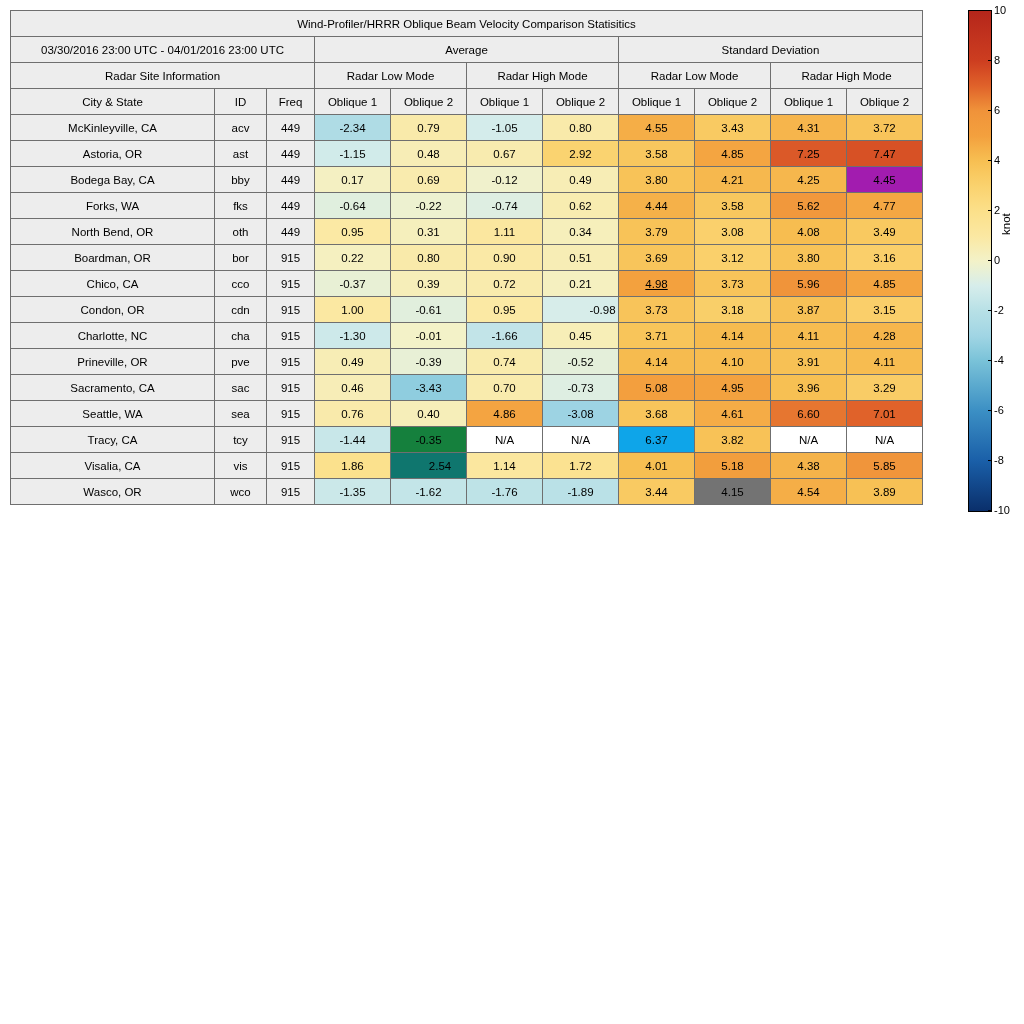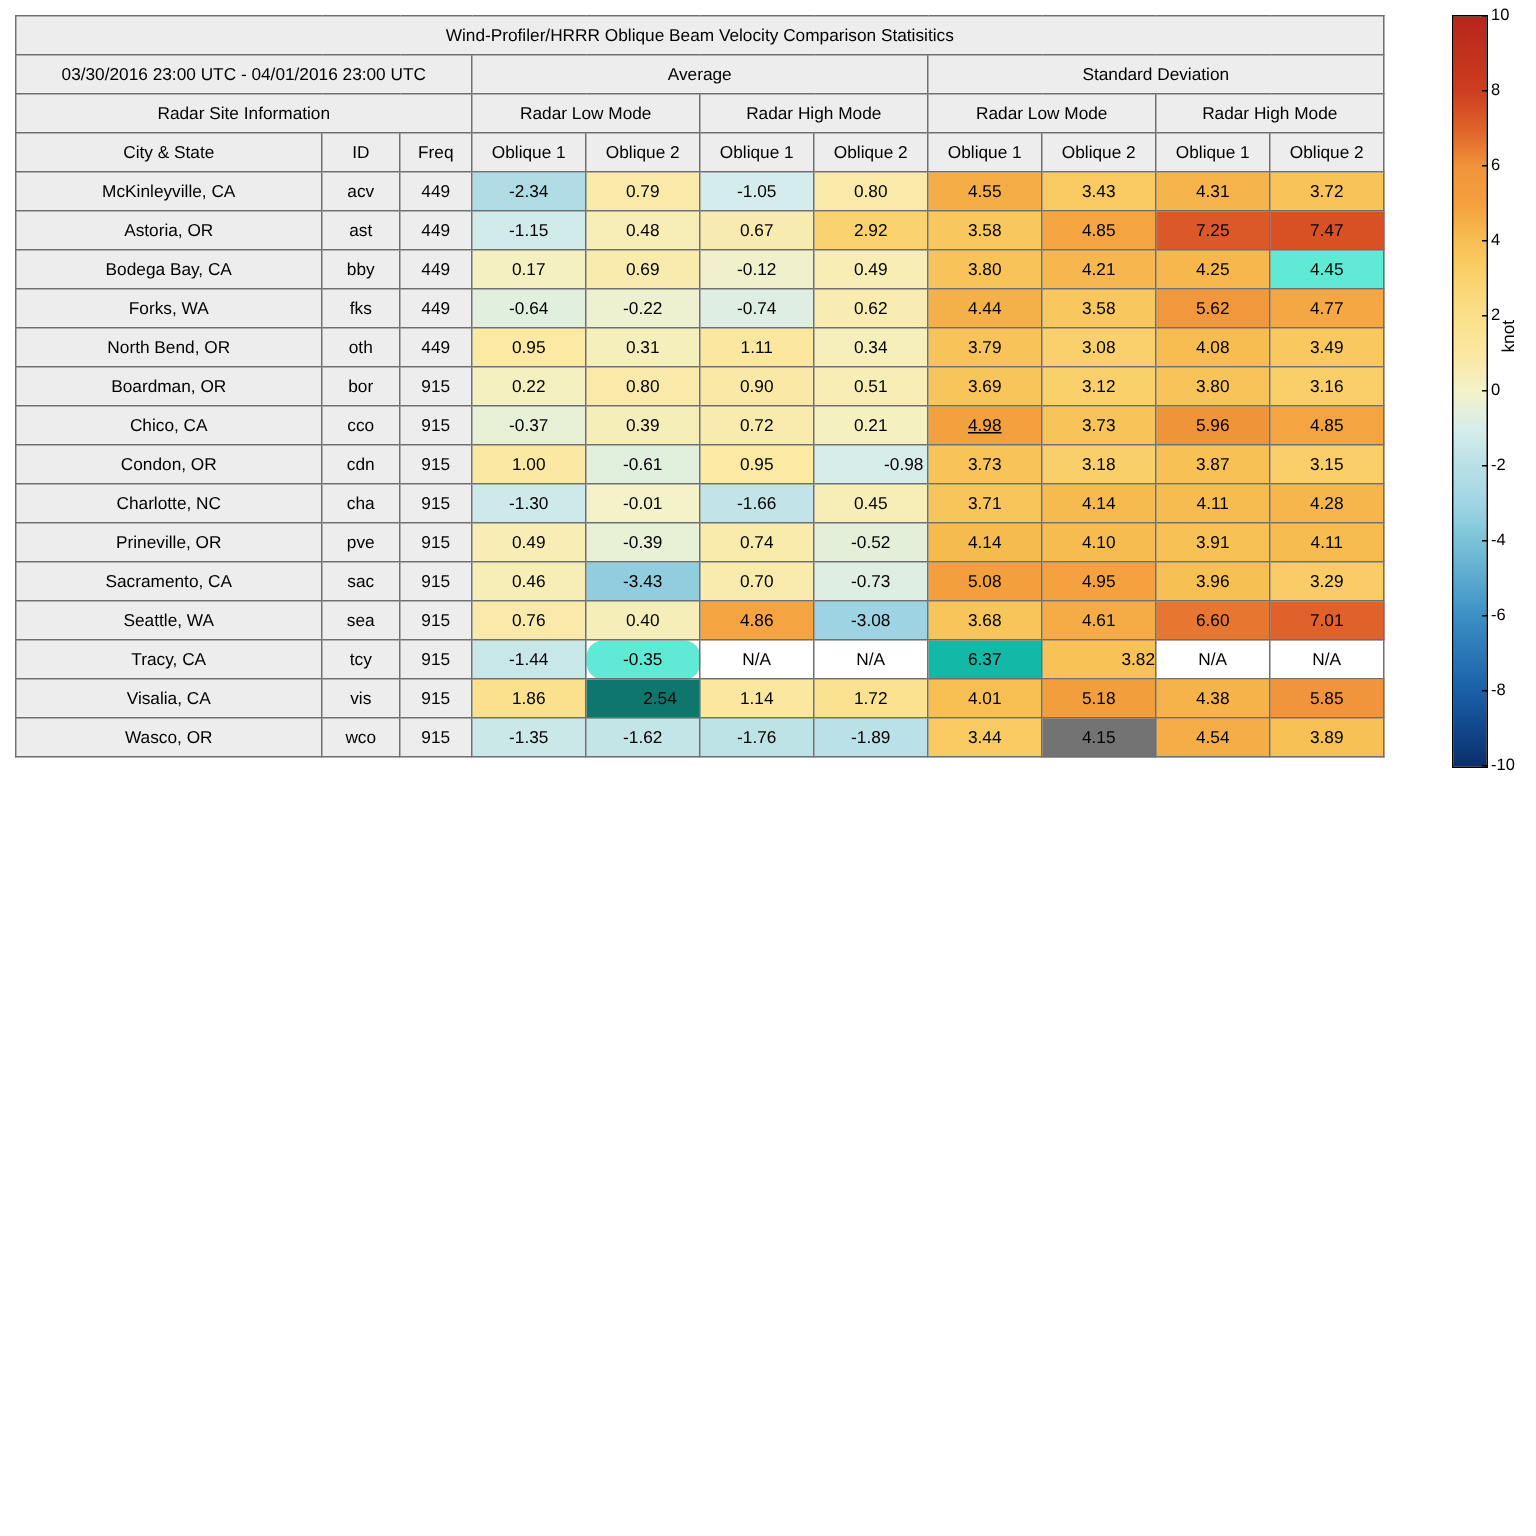--- a/index.html
+++ b/index.html
@@ -178,21 +178,21 @@
           <td class="city">Bodega Bay, CA</td>
           <td class="idc">bby</td>
           <td class="freqc">449</td>
           <td class="data" style="background: rgb(244, 240, 194);">0.17</td>
           <td class="data" style="background: rgb(249, 235, 174);">0.69</td>
           <td class="data" style="background: rgb(240, 241, 204);">-0.12</td>
           <td class="data" style="background: rgb(247, 237, 181);">0.49</td>
           <td class="data" style="background: rgb(248, 195, 88);">3.80</td>
           <td class="data" style="background: rgb(246, 184, 78);">4.21</td>
           <td class="data" style="background: rgb(246, 183, 77);">4.25</td>
-          <td class="data" style="background: #5eead4;">4.45</td>
+          <td class="data" style="background: #a21caf;">4.45</td>
         </tr>
         <tr>
           <td class="city">Forks, WA</td>
           <td class="idc">fks</td>
           <td class="freqc">449</td>
           <td class="data" style="background: rgb(224, 239, 222);">-0.64</td>
           <td class="data" style="background: rgb(237, 241, 208);">-0.22</td>
           <td class="data" style="background: rgb(222, 238, 226);">-0.74</td>
           <td class="data" style="background: rgb(248, 236, 176);">0.62</td>
           <td class="data" style="background: rgb(245, 177, 73); text-align: center;">4.44</td>
@@ -302,25 +302,25 @@
           <td class="data" style="background: rgb(248, 197, 91);">3.68</td>
           <td class="data" style="background: rgb(245, 172, 70);">4.61</td>
           <td class="data" style="background: rgb(230, 118, 48);">6.60</td>
           <td class="data" style="background: rgb(224, 98, 42);">7.01</td>
         </tr>
         <tr>
           <td class="city">Tracy, CA</td>
           <td class="idc">tcy</td>
           <td class="freqc">915</td>
           <td class="data" style="background: rgb(200, 231, 233);">-1.44</td>
-          <td class="data" style="background: #5eead4; border-radius: 11px;">-0.35</td>
+          <td class="data" style="background: #15803d;">-0.35</td>
           <td class="data" style="background: rgb(255, 255, 255);">N/A</td>
           <td class="data" style="background: rgb(255, 255, 255);">N/A</td>
-          <td class="data" style="background: #14b8a6; margin-top: 16px;">6.37</td>
-          <td class="data" style="background: rgb(248, 194, 87); text-align: right;">3.82</td>
+          <td class="data" style="background: #0ea5e9; margin-top: 16px;">6.37</td>
+          <td class="data" style="background: rgb(248, 194, 87);">3.82</td>
           <td class="data" style="background: rgb(255, 255, 255);">N/A</td>
           <td class="data" style="background: rgb(255, 255, 255);">N/A</td>
         </tr>
         <tr>
           <td class="city">Visalia, CA</td>
           <td class="idc">vis</td>
           <td class="freqc">915</td>
           <td class="data" style="background: rgb(251, 225, 141);">1.86</td>
           <td class="data" style="background: #0f766e; padding-left: 23px;">2.54</td>
           <td class="data" style="background: rgb(251, 231, 159);">1.14</td>

